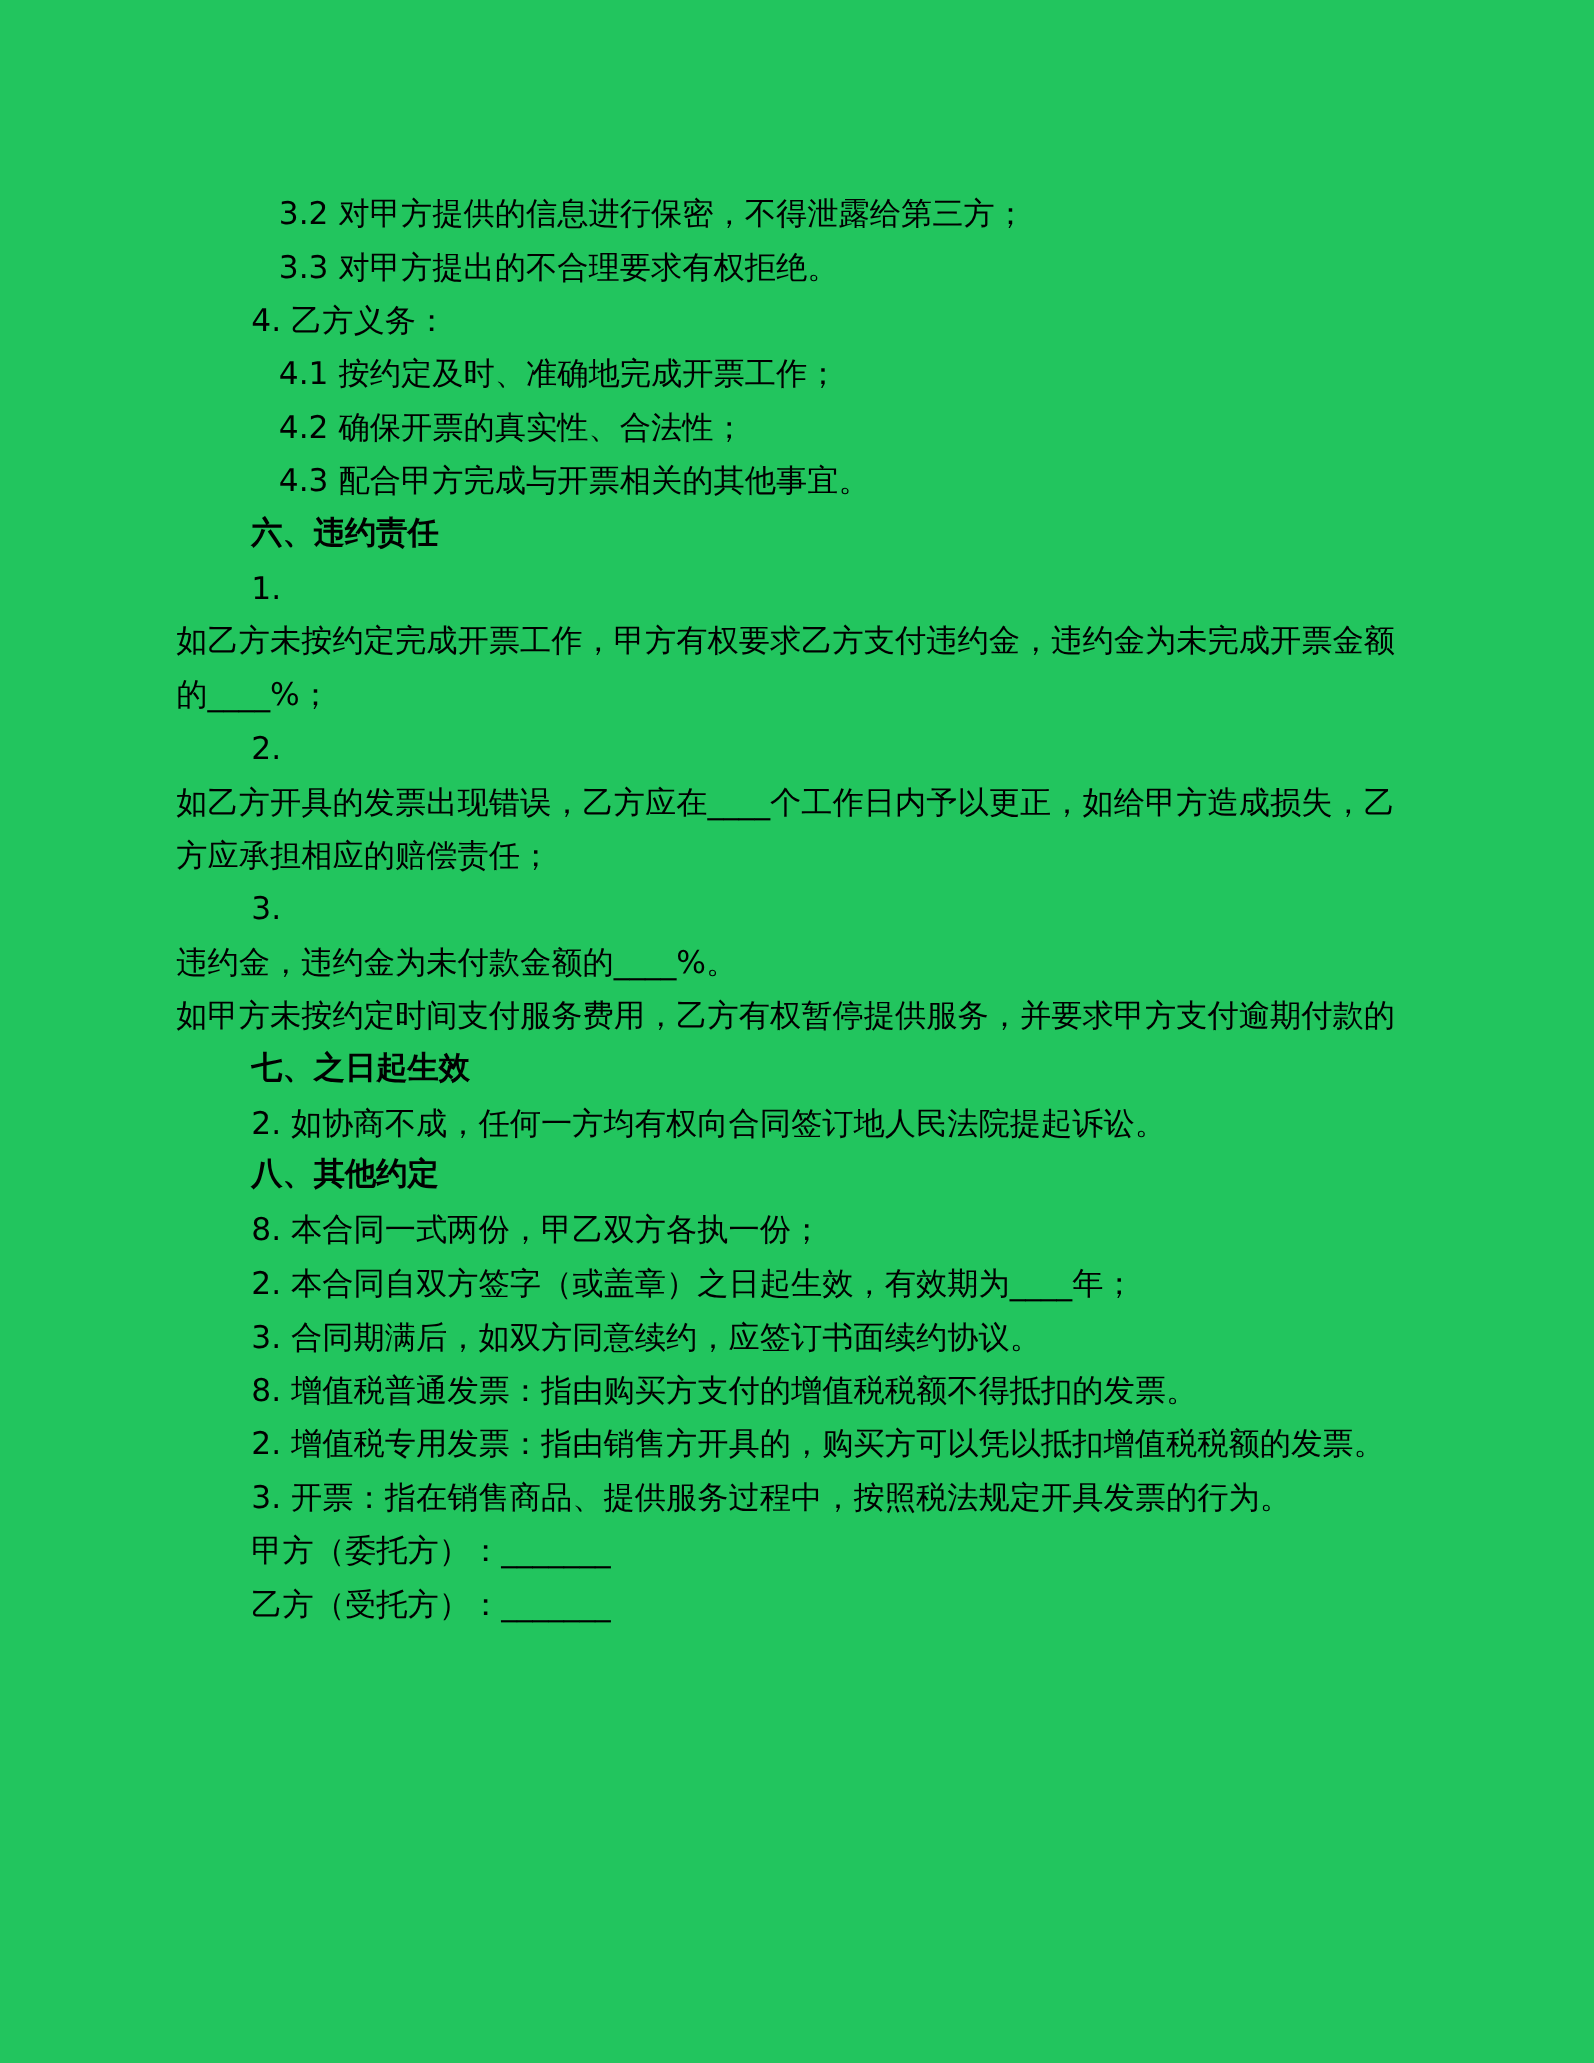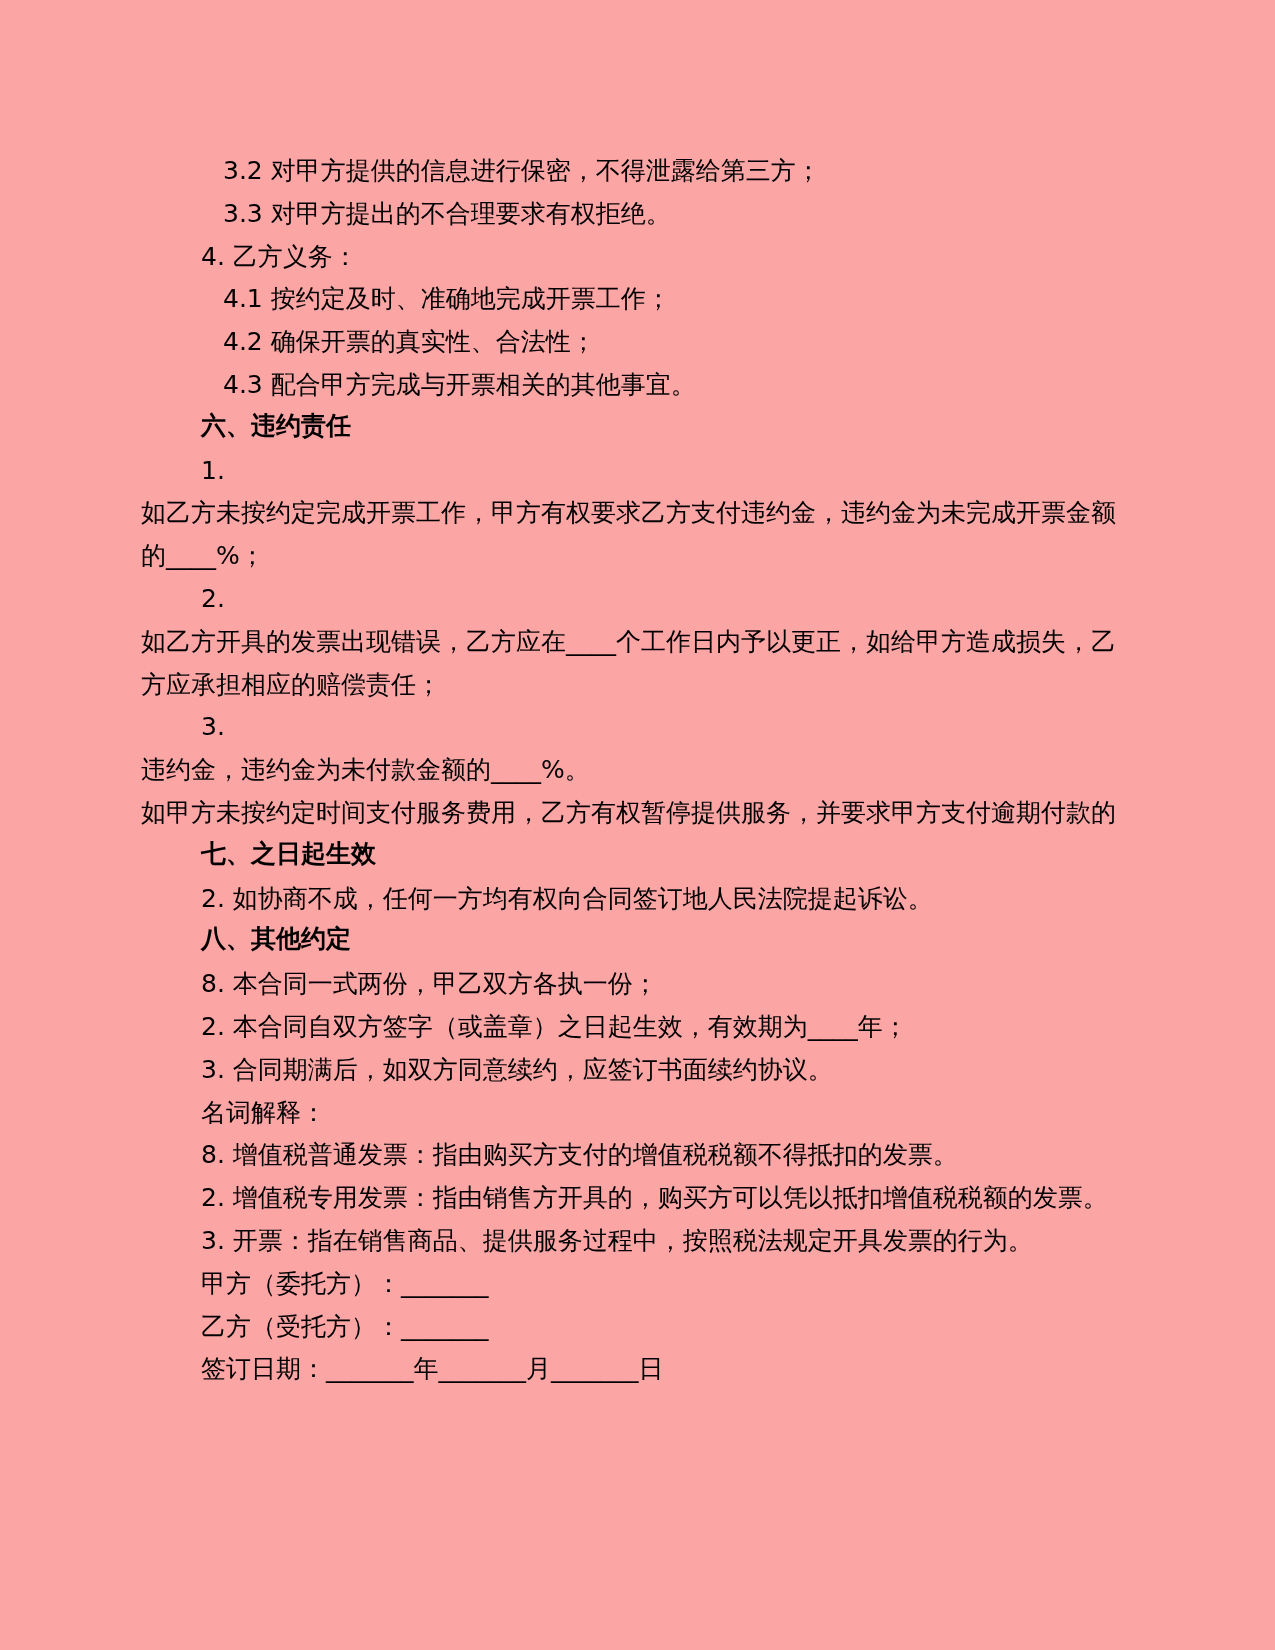--- a/index.html
+++ b/index.html
@@ -23,21 +23,21 @@
   }
   .ln { white-space: nowrap; }
   .flush   { padding-left: 0; }
   .indent1 { padding-left: 60px; }
   .indent2 { padding-left: 82px; }
   .heading { padding-left: 60px; font-weight: 700; font-family: Liberation Mono, monospace; }
 </style>
 </head>
 <body>
 
-<div class="page" style="background: #fca5a5; color: rgb(0, 0, 0);">
+<div class="page" style="background: #22c55e; color: rgb(0, 0, 0);">
   <div>
       <div class="ln indent2">3.2 对甲方提供的信息进行保密，不得泄露给第三方；</div>
       <div class="ln indent2">3.3 对甲方提出的不合理要求有权拒绝。</div>
       <div class="ln indent1">4. 乙方义务：</div>
       <div class="ln indent2">4.1 按约定及时、准确地完成开票工作；</div>
       <div class="ln indent2">4.2 确保开票的真实性、合法性；</div>
       <div class="ln indent2">4.3 配合甲方完成与开票相关的其他事宜。</div>
       <div class="ln heading">六、违约责任</div>
       <div class="ln indent1">1.</div>
       <div class="ln flush">如乙方未按约定完成开票工作，甲方有权要求乙方支付违约金，违约金为未完成开票金额</div>
@@ -47,21 +47,19 @@
       <div class="ln flush">方应承担相应的赔偿责任；</div>
       <div class="ln indent1">3.</div>
       <div class="ln flush">违约金，违约金为未付款金额的____%。</div>
       <div class="ln flush">如甲方未按约定时间支付服务费用，乙方有权暂停提供服务，并要求甲方支付逾期付款的</div>
       <div class="ln heading">七、之日起生效</div>
       <div class="ln indent1">2. 如协商不成，任何一方均有权向合同签订地人民法院提起诉讼。</div>
       <div class="ln heading">八、其他约定</div>
       <div class="ln indent1">8. 本合同一式两份，甲乙双方各执一份；</div>
       <div class="ln indent1">2. 本合同自双方签字（或盖章）之日起生效，有效期为____年；</div>
       <div class="ln indent1">3. 合同期满后，如双方同意续约，应签订书面续约协议。</div>
-      <div class="ln indent1">名词解释：</div>
       <div class="ln indent1">8. 增值税普通发票：指由购买方支付的增值税税额不得抵扣的发票。</div>
       <div class="ln indent1">2. 增值税专用发票：指由销售方开具的，购买方可以凭以抵扣增值税税额的发票。</div>
       <div class="ln indent1">3. 开票：指在销售商品、提供服务过程中，按照税法规定开具发票的行为。</div>
       <div class="ln indent1">甲方（委托方）：_______</div>
       <div class="ln indent1">乙方（受托方）：_______</div>
-      <div class="ln indent1">签订日期：_______年_______月_______日</div>
     </div>
 </div>
 
 </body></html>

